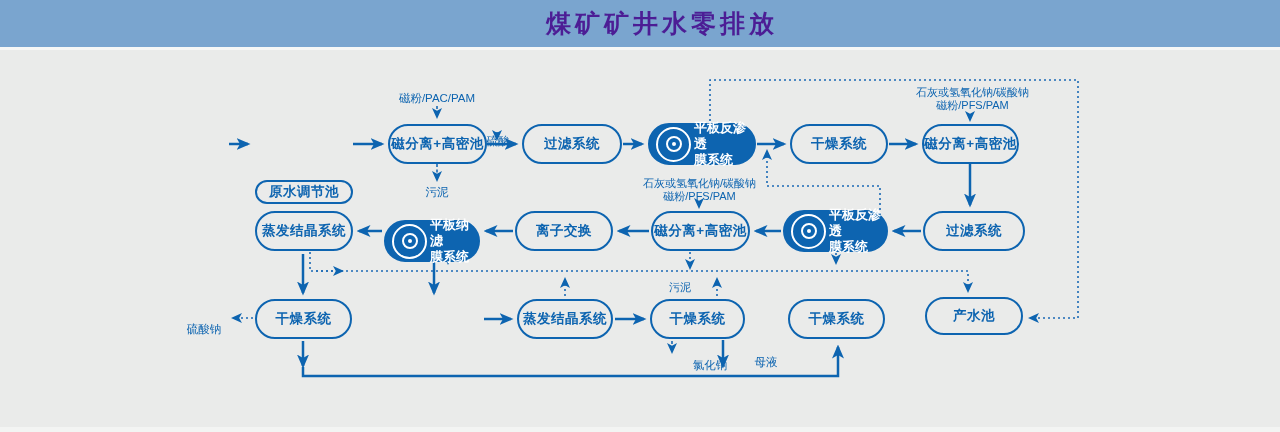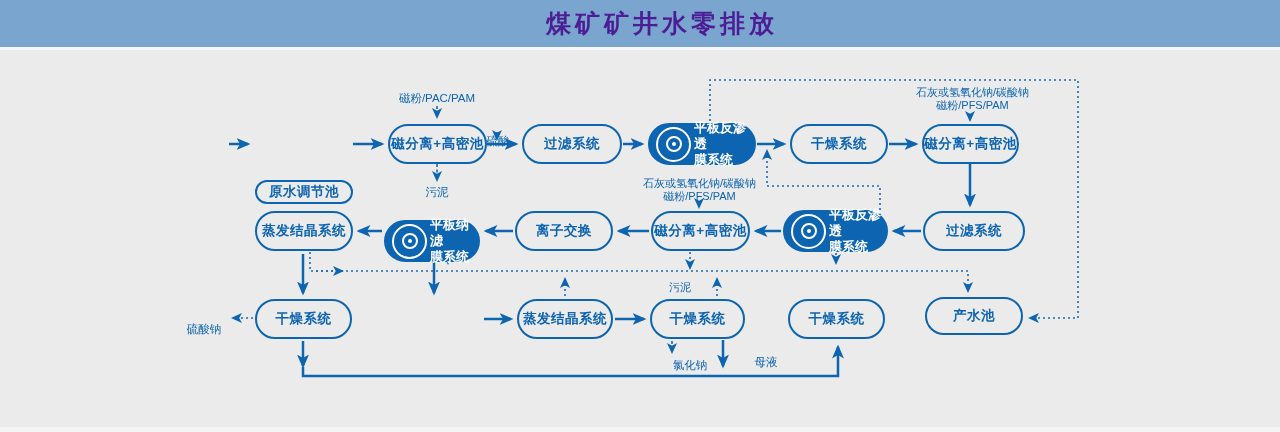--- a/index.html
+++ b/index.html
@@ -174,17 +174,17 @@
   <div class="ann" style="left:900px;top:86px;width:145px;">
     <div style="font-size:11px;">石灰或氢氧化钠/碳酸钠</div>
     <div style="font-size:11px;">磁粉/PFS/PAM</div>
   </div>
   <div class="ann" style="left:627px;top:177px;width:145px;">
     <div style="font-size:11px;">石灰或氢氧化钠/碳酸钠</div>
     <div style="font-size:11px;">磁粉/PFS/PAM</div>
   </div>
   <div class="ann" style="left:666px;top:281px;width:28px;font-size:11px;">污泥</div>
   <div class="ann" style="left:184px;top:298px;width:40px;text-align:center;margin-top:25px;">硫酸钠</div>
-  <div class="ann" style="left:668px;top:359px;width:44px;">氯化钠</div>
+  <div class="ann" style="left:688px;top:359px;width:44px;">氯化钠</div>
   <div class="ann" style="left:751px;top:356px;width:30px;">母液</div>
 
   <div class="bottom-strip"></div>
 </div>
 
 </body></html>

